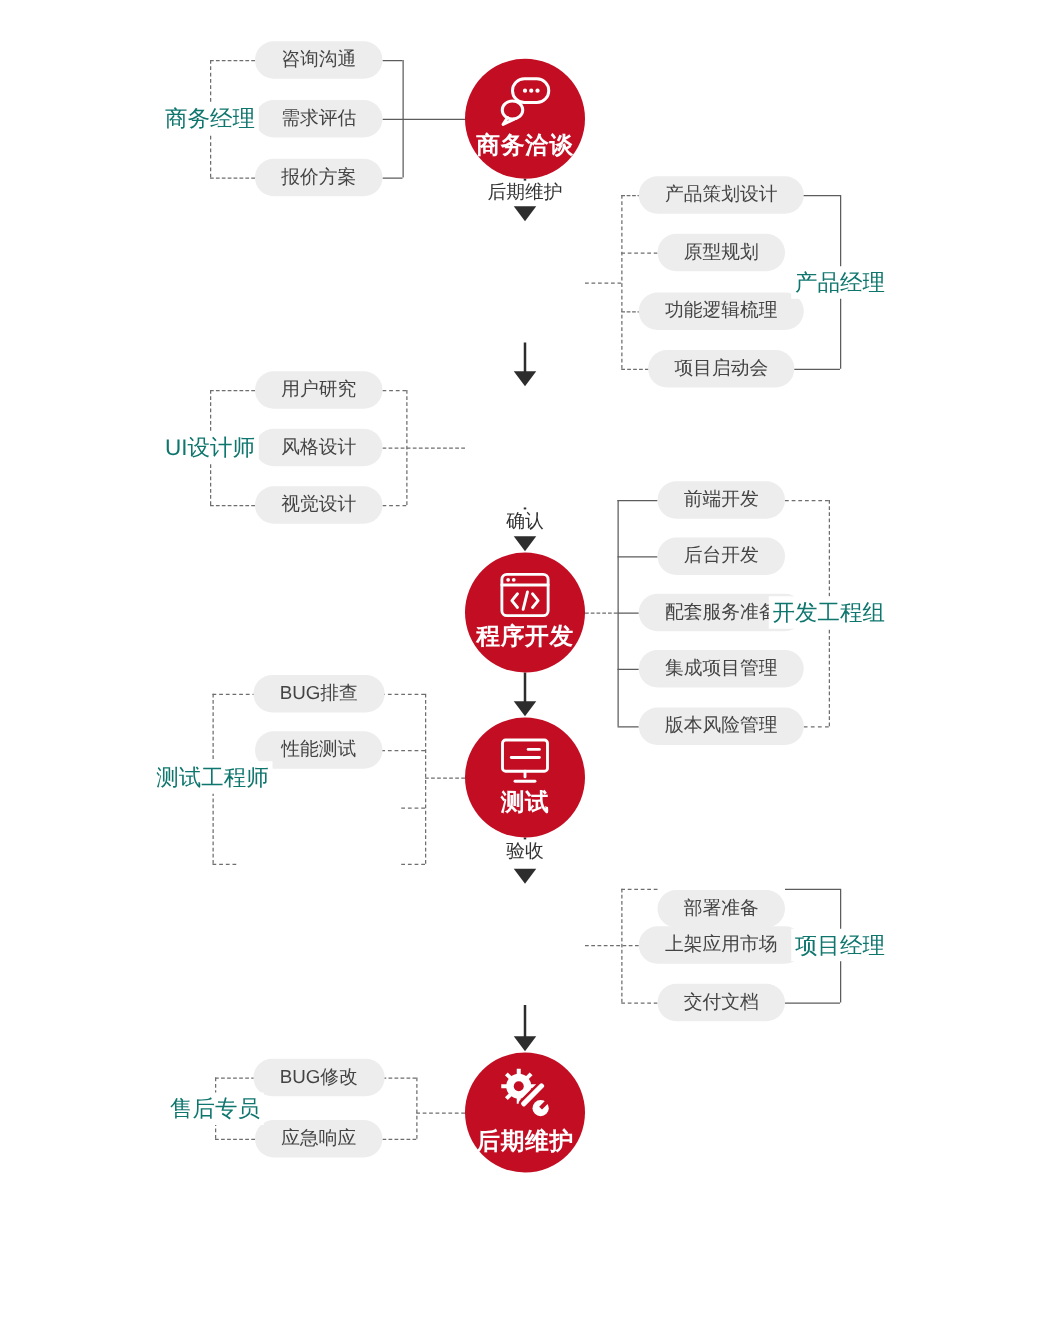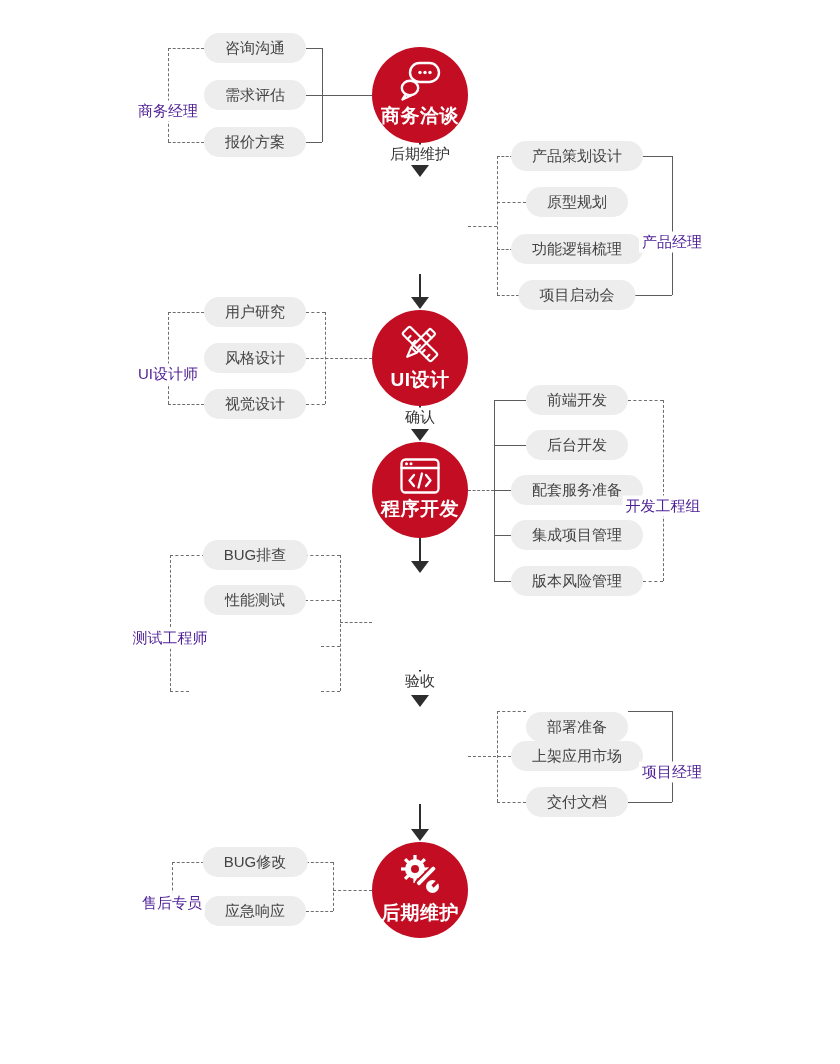--- a/index.html
+++ b/index.html
@@ -15,21 +15,21 @@
   .icon{display:block;line-height:0;}
 
   
   .pill{position:absolute;transform:translateX(-50%);height:30px;line-height:30px;
         background:#ededed;border-radius:15px;padding:0 21px;font-size:15px;color:#444;
         white-space:nowrap;z-index:2;}
   .pill-l{left:255px;} .pill-r{left:577px;}
 
   
   .role{position:absolute;transform:translate(-50%,-50%);background:#fff;padding:1px 3px;
-        font-size:15px;color:#4c1d95;white-space:nowrap;z-index:4;margin-top:16px;}
+        font-size:18px;color:#0f766e;white-space:nowrap;z-index:4;}
 
   
   .hl{position:absolute;height:0;border-top:1px solid #5c5c5c;}
   .vl{position:absolute;width:0;border-left:1px solid #5c5c5c;}
   .hd{position:absolute;height:0;border-top:1px dashed #6e6e6e;}
   .vd{position:absolute;width:0;border-left:1px dashed #6e6e6e;}
 
   
   .axis-line{position:absolute;left:419px;width:0;border-left:2px solid #2d2d2d;}
   .arrow{position:absolute;left:411px;width:0;height:0;border-left:9px solid transparent;
@@ -81,58 +81,54 @@
           <circle cx="21" cy="11.5" r="1.7"></circle>
             <circle cx="26" cy="11.5" r="1.7"></circle>
             <circle cx="31" cy="11.5" r="1.7"></circle>
         </g>
       </svg>
     </span>
     <span class="slabel">商务洽谈</span>
   </div>
 
 
-  <div class="stage" style="top:310px">
-    <span class="icon">
-      <svg width="42" height="42" viewBox="0 0 44 44">
-        <g fill="none" stroke="#fff" stroke-width="2.2" stroke-linecap="round" stroke-linejoin="round">
-          <g transform="rotate(-45 22 22)">
-            <rect x="16.5" y="1" width="11" height="42" rx="2"></rect>
-            <path d="M16.5,9 h4.5 M16.5,16 h4.5 M16.5,23 h4.5 M16.5,30 h4.5 M16.5,37 h4.5"></path>
-          </g>
-          <g transform="rotate(45 22 22)">
-            <rect x="18" y="3" width="8" height="28" rx="1.5"></rect>
-            <path d="M18,31 L22,41 L26,31"></path>
-            <path d="M18,9 h8"></path>
-          </g>
-        </g>
-      </svg>
-    </span>
-    <span class="slabel">UI设计</span>
-  </div>
 
   <div class="stage" style="top:442px">
     <span class="icon">
       <svg width="40" height="36" viewBox="0 0 40 36">
         <g fill="none" stroke="#fff" stroke-width="2.3" stroke-linecap="round" stroke-linejoin="round">
           <rect x="1.5" y="1.5" width="37" height="33" rx="4"></rect>
           <path d="M1.5,10 H38.5"></path>
           <path d="M14,17 L9.5,22.5 L14,28"></path>
           <path d="M26,17 L30.5,22.5 L26,28"></path>
           <path d="M22,15.5 L18.5,29.5"></path>
         </g>
         <g fill="#fff">
             <circle cx="6.5" cy="5.8" r="1.5"></circle>
             <circle cx="11" cy="5.8" r="1.5"></circle>
           </g>
       </svg>
     </span>
     <span class="slabel">程序开发</span>
   </div>
 
+  <div class="stage" style="top:574px">
+    <span class="icon">
+      <svg width="40" height="37" viewBox="0 0 40 37">
+        <g fill="none" stroke="#fff" stroke-width="2.3" stroke-linecap="round" stroke-linejoin="round">
+          <rect x="2" y="2" width="36" height="25" rx="2.5"></rect>
+          <path d="M22.5,9.5 h9"></path>
+          <path d="M9,16 h22.5"></path>
+          <path d="M20,27 v4.5"></path>
+          <path d="M12,35 h16"></path>
+        </g>
+      </svg>
+    </span>
+    <span class="slabel">测试</span>
+  </div>
 
 
   <div class="stage" style="top:842px">
     <span class="icon">
       <svg width="44" height="44" viewBox="0 0 44 44">
         <g fill="#fff">
           <circle cx="17" cy="15" r="10"></circle>
           <rect x="15.4" y="1" width="3.2" height="6"></rect>
           <rect x="15.4" y="23" width="3.2" height="6"></rect>
           <rect x="3" y="13.4" width="6" height="3.2"></rect>

